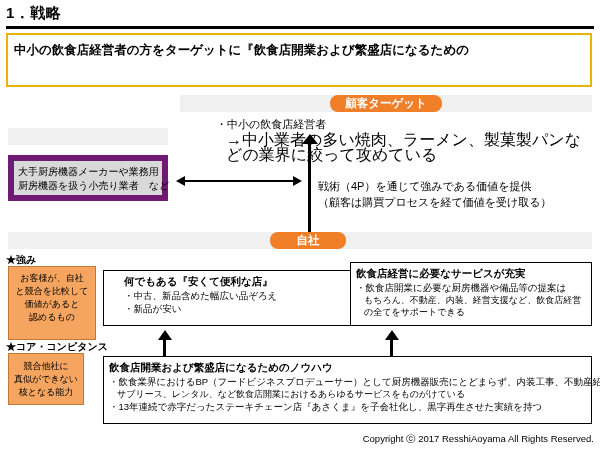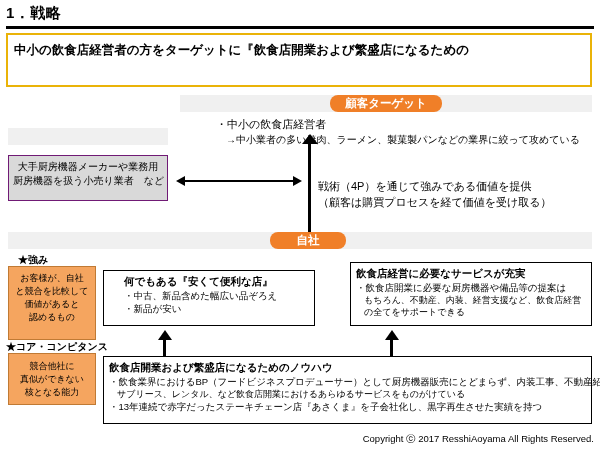--- a/index.html
+++ b/index.html
@@ -90,34 +90,34 @@
     position: absolute;
     left: 216px;
     top: 117px;
     width: 370px;
   }
   .customer-line1 {
     font-size: 11px;
     line-height: 15px;
   }
   .customer-line2 {
-    font-size: 10px;
+    font-size: 16px;
     line-height: 15px;
     margin-left: 10px;
   }
 
   
   .competitor-box {
     position: absolute;
     left: 8px;
     top: 155px;
     width: 160px;
     height: 46px;
     background: #d9d9d9;
-    border: 1px solid #701a75;
+    border: 6px solid #701a75;
     box-sizing: border-box;
     padding: 4px 4px 0 4px;
   }
   .competitor-box div {
     font-size: 10px;
     line-height: 14px;
     text-align: center;
     white-space: nowrap;
   }
 
@@ -204,38 +204,38 @@
     line-height: 16px;
     white-space: nowrap;
   }
 
   
   .star-label {
     position: absolute;
     font-size: 10px;
     font-weight: bold;
   }
-  .star-strength { left: 18px; top: 253px; text-align: right; }
+  .star-strength { left: 6px; top: 253px; text-align: right; }
   .star-core { left: 6px; top: 340px; }
 
   .orange-box {
     position: absolute;
     background: #f5a55f;
     border: 1px solid #c07a34;
     box-sizing: border-box;
     text-align: center;
     padding-top: 5px;
   }
   .orange-box div {
     font-size: 9px;
     line-height: 13px;
     white-space: nowrap;
   }
   .box-strength { left: 8px; top: 266px; width: 88px; height: 74px; }
-  .box-core { left: 8px; top: 353px; width: 88px; height: 52px; padding-top: 6px; }
+  .box-core { left: 8px; top: 353px; width: 76px; height: 52px; padding-top: 6px; }
 
   .fact-box {
     position: absolute;
     background: #ffffff;
     border: 1px solid #000000;
     box-sizing: border-box;
     padding: 3px 5px;
   }
   .fact-title {
     font-size: 10.5px;
@@ -248,21 +248,21 @@
     line-height: 13px;
     white-space: nowrap;
   }
   .fact-sub {
     font-size: 9px;
     line-height: 12px;
     white-space: nowrap;
     margin-left: 8px;
   }
 
-  .box-cheap { left: 103px; top: 270px; width: 212px; height: 56px; padding-left: 20px; }
+  .box-cheap { left: 103px; top: 270px; width: 248px; height: 56px; padding-left: 20px; }
   .box-service { left: 350px; top: 262px; width: 242px; height: 64px; }
   .box-knowhow { left: 103px; top: 356px; width: 489px; height: 68px; }
 
   .arrow-up {
     position: absolute;
     width: 14px;
   }
   .arrow-up .shaft {
     position: absolute;
     left: 5px;

